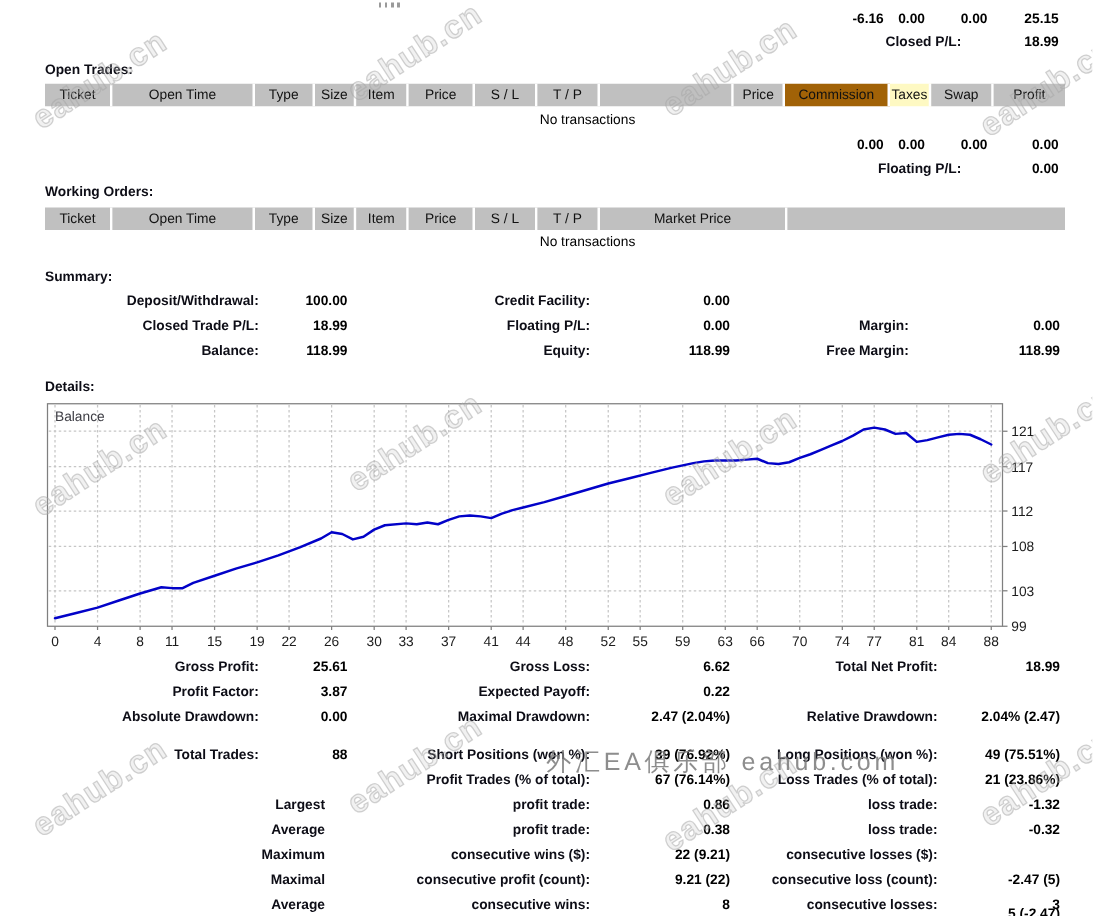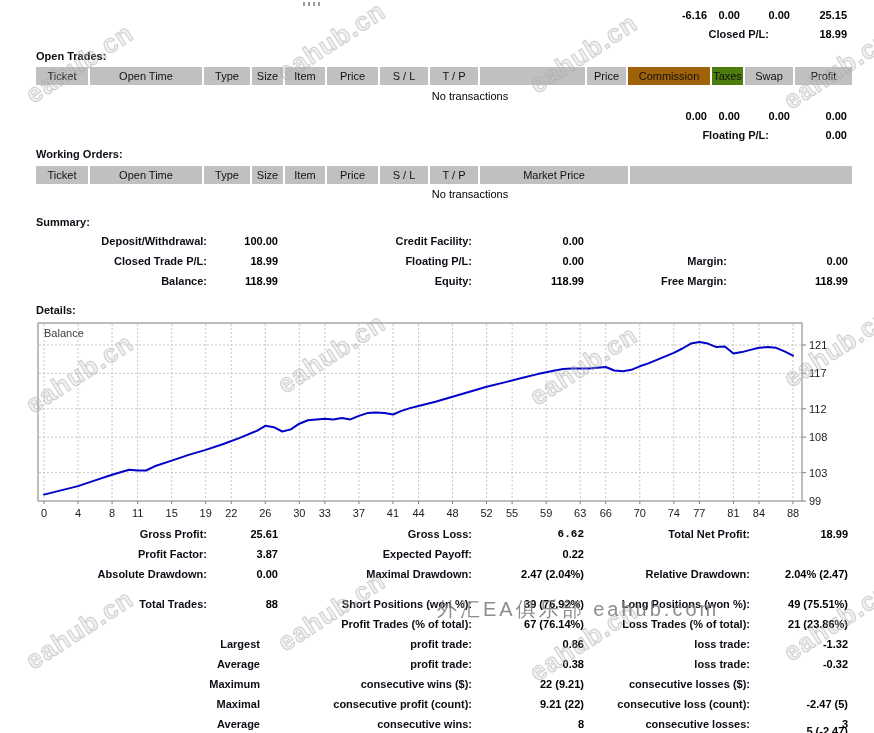--- a/index.html
+++ b/index.html
@@ -47,21 +47,21 @@
       <div class="hdr-cell" style="width: 114px; background: rgb(192, 192, 192);">Open Time</div>
       <div class="hdr-cell" style="width: 48px; background: rgb(192, 192, 192);">Type</div>
       <div class="hdr-cell" style="width: 33px; background: rgb(192, 192, 192);">Size</div>
       <div class="hdr-cell" style="width: 42px; background: rgb(192, 192, 192);">Item</div>
       <div class="hdr-cell" style="width: 53px; background: rgb(192, 192, 192);">Price</div>
       <div class="hdr-cell" style="width: 50px; background: rgb(192, 192, 192);">S / L</div>
       <div class="hdr-cell" style="width: 50px; background: rgb(192, 192, 192);">T / P</div>
       <div class="hdr-cell" style="width: 107px; background: rgb(192, 192, 192);"></div>
       <div class="hdr-cell" style="width: 41px; background: rgb(192, 192, 192);">Price</div>
       <div class="hdr-cell" style="width: 84px; background: #a16207;">Commission</div>
-      <div class="hdr-cell" style="width: 33px; background: #4d7c0f;">Taxes</div>
+      <div class="hdr-cell" style="width: 33px; background: #fef9c3;">Taxes</div>
       <div class="hdr-cell" style="width: 50px; background: rgb(192, 192, 192);">Swap</div>
       <div class="hdr-cell" style="width: 57px; background: rgb(192, 192, 192); border-right: none;">Profit</div>
     </div>
   <div class="no-tx" style="top:90px">No transactions</div>
 
   <div class="num colA" style="top:110px">0.00</div>
   <div class="num colB" style="top:110px">0.00</div>
   <div class="num colC" style="top:110px">0.00</div>
   <div class="num colD" style="top:110px">0.00</div>
 
@@ -199,21 +199,21 @@
       <text x="809" y="505" font-size="11" font-family="&quot;Liberation Sans&quot;,sans-serif" fill="#1c1c1c">99</text>
       <rect x="38" y="323" width="764" height="178" fill="none" stroke="#7f7f7f" stroke-width="1"></rect>
       <polyline points="44.0,494.6 61.0,490.4 78.0,486.1 95.1,480.4 112.1,474.8 129.1,469.8 137.6,470.5 146.1,470.5 154.6,466.3 171.7,460.6 188.7,454.9 205.7,449.9 222.7,444.3 239.8,437.9 256.8,430.8 265.3,425.8 273.8,427.2 282.3,431.5 290.8,429.4 299.3,423.7 307.9,420.2 324.9,418.7 333.4,419.4 341.9,418.0 350.4,419.4 358.9,415.9 367.4,413.1 375.9,412.4 384.5,413.1 393.0,414.5 401.5,410.9 410.0,408.1 418.5,406.0 435.5,401.7 452.5,396.8 469.6,391.8 486.6,386.8 503.6,382.6 520.6,378.3 537.7,374.1 554.7,370.5 563.2,369.1 571.7,368.4 588.7,368.4 597.2,367.7 605.8,367.0 614.3,370.5 622.8,371.2 631.3,369.8 639.8,366.3 648.3,363.4 656.8,359.9 665.3,356.3 673.8,352.8 682.4,348.5 690.9,343.6 699.4,342.1 707.9,343.6 716.4,347.1 724.9,346.4 733.4,353.5 741.9,352.1 750.4,349.9 759.0,347.8 767.5,347.1 776.0,347.8 784.5,351.4 793.0,355.6" fill="none" stroke="#0202C8" stroke-width="2" stroke-linejoin="round" stroke-linecap="round"></polyline>
       <text x="44" y="337" font-size="11" font-family="&quot;Liberation Sans&quot;,sans-serif" fill="#3d3d44">Balance</text>
     </svg>
 
   <div id="stats-rows">
       <div class="lab c1l" style="top: 528px;">Gross Profit:</div>
       <div class="num c1v" style="top: 528px;">25.61</div>
       <div class="lab c2l" style="top: 528px;">Gross Loss:</div>
-      <div class="num c2v" style="top: 528px; font-family: Liberation Mono, monospace;">6.62</div>
+      <div class="num c2v" style="top: 528px;">6.62</div>
       <div class="lab c3l" style="top: 528px;">Total Net Profit:</div>
       <div class="num c3v" style="top: 528px;">18.99</div>
       <div class="lab c1l" style="top: 548px;">Profit Factor:</div>
       <div class="num c1v" style="top: 548px;">3.87</div>
       <div class="lab c2l" style="top: 548px;">Expected Payoff:</div>
       <div class="num c2v" style="top: 548px;">0.22</div>
       <div class="lab c1l" style="top: 568px;">Absolute Drawdown:</div>
       <div class="num c1v" style="top: 568px;">0.00</div>
       <div class="lab c2l" style="top: 568px;">Maximal Drawdown:</div>
       <div class="num c2v" style="top: 568px;">2.47 (2.04%)</div>

